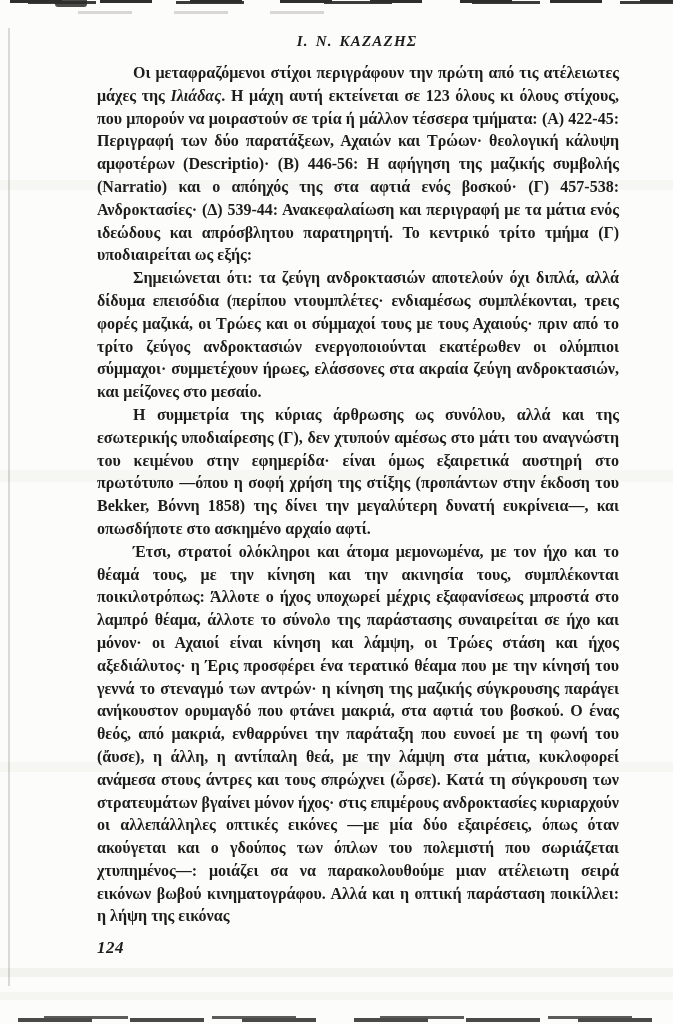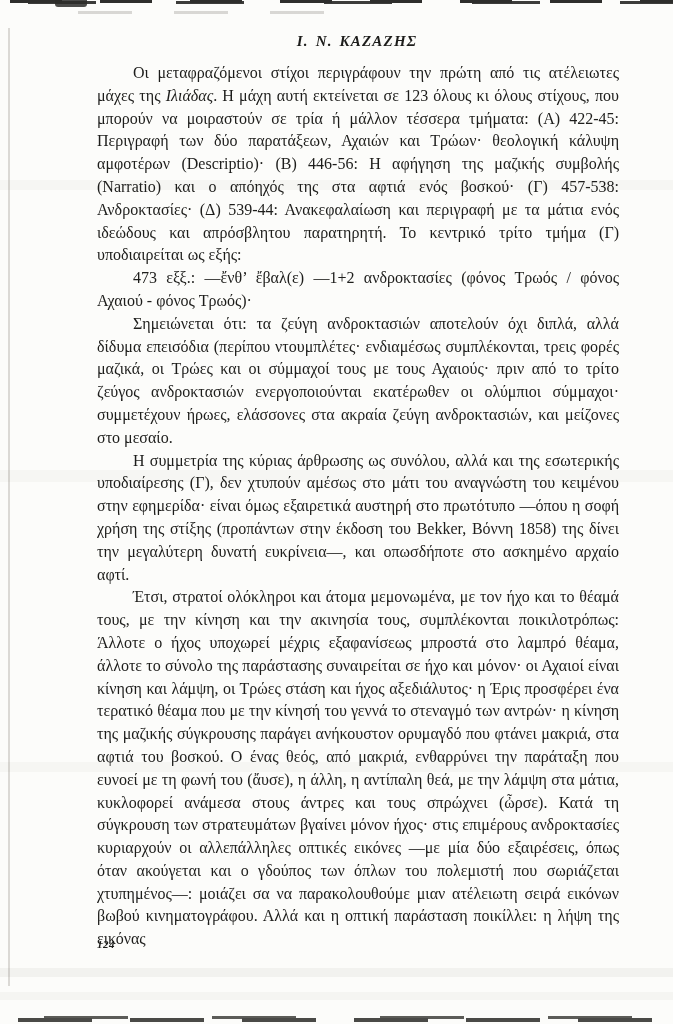--- a/index.html
+++ b/index.html
@@ -79,28 +79,29 @@
     position: absolute;
     top: 62px; left: 97px; width: 522px;
     font-size: 16px;
     line-height: 22.8px;
     text-align: justify;
   }
   .body-text p {
     margin: 0;
     padding: 0;
     text-indent: 36px;
+    font-weight: bold;
   }
   .italic { font-style: italic; }
   .page-number {
     position: absolute;
     top: 938px; left: 97px;
     font-style: italic;
     font-weight: bold;
-    font-size: 11px;
+    font-size: 17px;
     letter-spacing: 0.5px;
   }
 </style>
 </head>
 <body>
 
 <div class="page">
 
   <div class="scan-top"></div>
   <div class="scan-top-blob"></div>
@@ -110,21 +111,20 @@
   <div class="streak s1"></div>
   <div class="streak s2"></div>
   <div class="streak s3"></div>
   <div class="streak s4"></div>
   <div class="streak s5"></div>
 
   <div class="running-header">Ι. Ν. ΚΑΖΑΖΗΣ</div>
 
   <div class="body-text">
       <p><span>Οι μεταφραζόμενοι στίχοι περιγράφουν την πρώτη από τις ατέλειωτες μάχες της </span><span class="italic">Ιλιάδας</span><span>. Η μάχη αυτή εκτείνεται σε 123 όλους κι όλους στίχους, που μπορούν να μοιραστούν σε τρία ή μάλλον τέσσερα τμήματα: (Α) 422-45: Περιγραφή των δύο παρατάξεων, Αχαιών και Τρώων· θεολογική κάλυψη αμφοτέρων (Descriptio)· (Β) 446-56: Η αφήγηση της μαζικής συμβολής (Narratio) και ο απόηχός της στα αφτιά ενός βοσκού· (Γ) 457-538: Ανδροκτασίες· (Δ) 539-44: Ανακεφαλαίωση και περιγραφή με τα μάτια ενός ιδεώδους και απρόσβλητου παρατηρητή. Το κεντρικό τρίτο τμήμα (Γ) υποδιαιρείται ως εξής:</span></p>
-      <p><span>473 εξξ.: —ἔνθ’ ἔβαλ(ε) —1+2 ανδροκτασίες (φόνος Τρωός / φόνος Αχαιού - φόνος Τρωός)·</span></p>
       <p><span>Σημειώνεται ότι: τα ζεύγη ανδροκτασιών αποτελούν όχι διπλά, αλλά δίδυμα επεισόδια (περίπου ντουμπλέτες· ενδιαμέσως συμπλέκονται, τρεις φορές μαζικά, οι Τρώες και οι σύμμαχοί τους με τους Αχαιούς· πριν από το τρίτο ζεύγος ανδροκτασιών ενεργοποιούνται εκατέρωθεν οι ολύμπιοι σύμμαχοι· συμμετέχουν ήρωες, ελάσσονες στα ακραία ζεύγη ανδροκτασιών, και μείζονες στο μεσαίο.</span></p>
       <p><span>Η συμμετρία της κύριας άρθρωσης ως συνόλου, αλλά και της εσωτερικής υποδιαίρεσης (Γ), δεν χτυπούν αμέσως στο μάτι του αναγνώστη του κειμένου στην εφημερίδα· είναι όμως εξαιρετικά αυστηρή στο πρωτότυπο —όπου η σοφή χρήση της στίξης (προπάντων στην έκδοση του Bekker, Βόννη 1858) της δίνει την μεγαλύτερη δυνατή ευκρίνεια—, και οπωσδήποτε στο ασκημένο αρχαίο αφτί.</span></p>
       <p><span>Έτσι, στρατοί ολόκληροι και άτομα μεμονωμένα, με τον ήχο και το θέαμά τους, με την κίνηση και την ακινησία τους, συμπλέκονται ποικιλοτρόπως: Άλλοτε ο ήχος υποχωρεί μέχρις εξαφανίσεως μπροστά στο λαμπρό θέαμα, άλλοτε το σύνολο της παράστασης συναιρείται σε ήχο και μόνον· οι Αχαιοί είναι κίνηση και λάμψη, οι Τρώες στάση και ήχος αξεδιάλυτος· η Έρις προσφέρει ένα τερατικό θέαμα που με την κίνησή του γεννά το στεναγμό των αντρών· η κίνηση της μαζικής σύγκρουσης παράγει ανήκουστον ορυμαγδό που φτάνει μακριά, στα αφτιά του βοσκού. Ο ένας θεός, από μακριά, ενθαρρύνει την παράταξη που ευνοεί με τη φωνή του (ἄυσε), η άλλη, η αντίπαλη θεά, με την λάμψη στα μάτια, κυκλοφορεί ανάμεσα στους άντρες και τους σπρώχνει (ὦρσε). Κατά τη σύγκρουση των στρατευμάτων βγαίνει μόνον ήχος· στις επιμέρους ανδροκτασίες κυριαρχούν οι αλλεπάλληλες οπτικές εικόνες —με μία δύο εξαιρέσεις, όπως όταν ακούγεται και ο γδούπος των όπλων του πολεμιστή που σωριάζεται χτυπημένος—: μοιάζει σα να παρακολουθούμε μιαν ατέλειωτη σειρά εικόνων βωβού κινηματογράφου. Αλλά και η οπτική παράσταση ποικίλλει: η λήψη της εικόνας</span></p>
     </div>
 
   <div class="page-number">124</div>
 
   <div class="scan-bottom"></div>
 
 </div>

